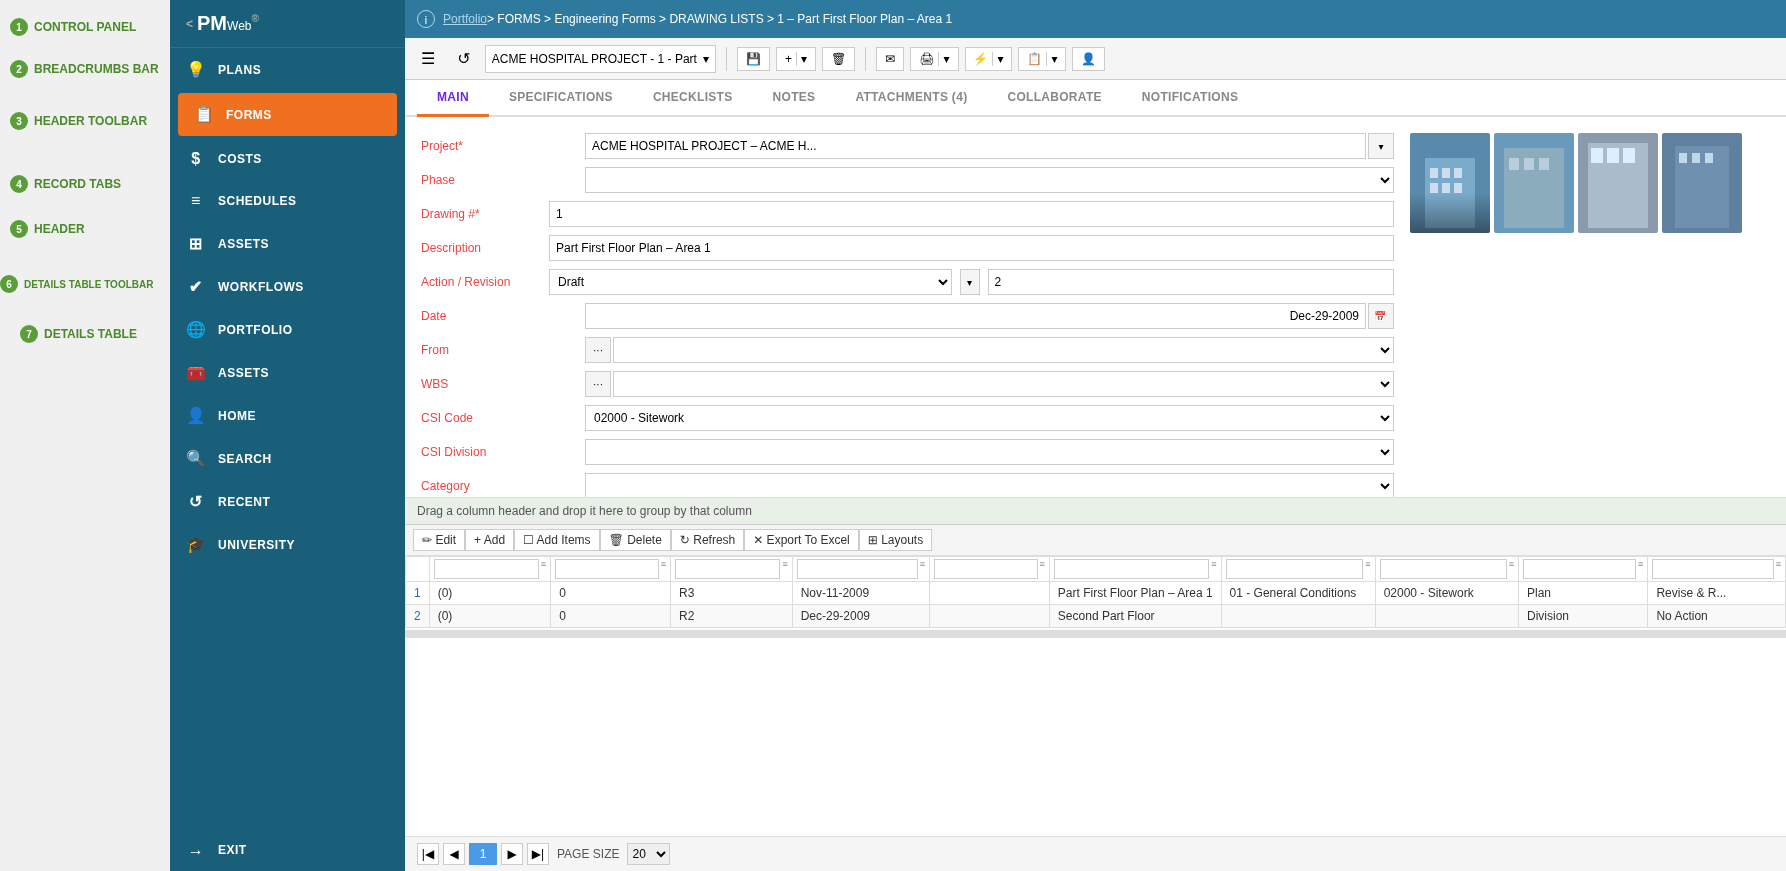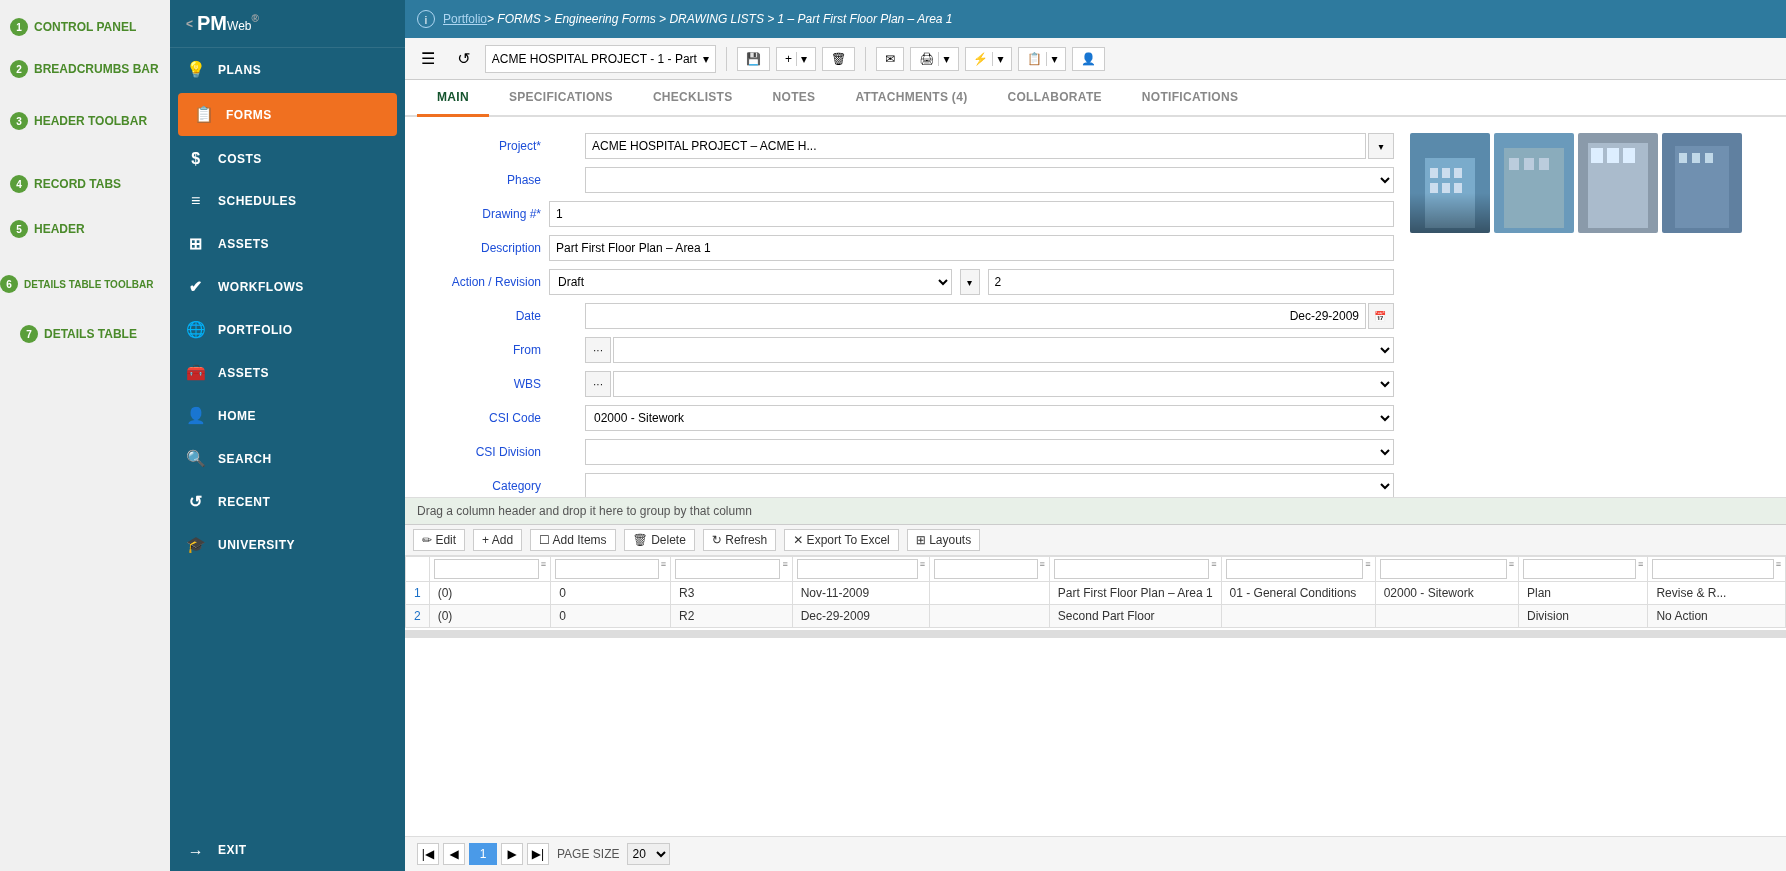--- a/index.html
+++ b/index.html
@@ -88,21 +88,21 @@
       cursor: pointer;
       font-size: 12px;
       font-weight: 600;
       color: #888;
       border-bottom: 3px solid transparent;
       margin-bottom: -2px;
       letter-spacing: 0.3px;
     }
 
     .record-tab.active {
-      color: #14532d;
+      color: #6d28d9;
       border-bottom-color: #f07020;
     }
 
     
     #form-area {
       display: flex;
       padding: 16px;
       gap: 16px;
       background: white;
       overflow-y: auto;
@@ -115,22 +115,21 @@
       display: flex;
       align-items: center;
       margin-bottom: 8px;
       gap: 8px;
     }
 
     .form-label {
       width: 120px;
       min-width: 120px;
       font-size: 12px;
-      color: #1d4ed8;
-      text-align: right;
+      color: #ef4444;
     }
 
     .form-input {
       flex: 1;
       height: 26px;
       border: 1px solid #ccc;
       padding: 2px 6px;
       font-size: 12px;
       background: white;
     }
@@ -182,21 +181,21 @@
       font-size: 11px;
       color: #555;
       border-bottom: 1px solid #ccc;
     }
 
     #details-toolbar {
       background: #f5f5f5;
       display: flex;
       align-items: center;
       padding: 4px 8px;
-      gap: 8px;
+      gap: 0;
       border-bottom: 1px solid #ddd;
     }
 
     .details-btn {
       display: flex;
       align-items: center;
       gap: 4px;
       padding: 3px 8px;
       border: 1px solid #ccc;
       background: white;
@@ -457,21 +456,21 @@
       <span class="sidebar-icon">→</span>
       <span>EXIT</span>
     </div>
   </div>
 
   <div id="content-panel" style="flex:1; display:flex; flex-direction:column; overflow:hidden;">
 
     <div id="breadcrumb-bar">
       <span style="background:#2e7a9e; border:1px solid #aed6f1; border-radius:50%; width:18px; height:18px; display:inline-flex; align-items:center; justify-content:center; margin-right:8px; cursor:pointer; font-size:11px;">ℹ</span>
       <span class="breadcrumb-link">Portfolio</span>
-      <span style="color:white;font-style:italic;"> &gt; FORMS &gt; Engineering Forms &gt; DRAWING LISTS &gt; 1 – Part First Floor Plan – Area 1</span>
+      <span style="color:white;"> &gt; FORMS &gt; Engineering Forms &gt; DRAWING LISTS &gt; 1 – Part First Floor Plan – Area 1</span>
     </div>
 
     <div id="toolbar-row">
       <button class="toolbar-btn" style="font-size:16px; border:none; background:transparent;">☰</button>
       <button class="toolbar-btn" style="border:none; background:transparent; font-size:16px;">↺</button>
       <div class="project-selector">
         <span>ACME HOSPITAL PROJECT - 1 - Part</span>
         <span style="margin-left:auto;">▾</span>
       </div>
       <div class="toolbar-separator"></div>

